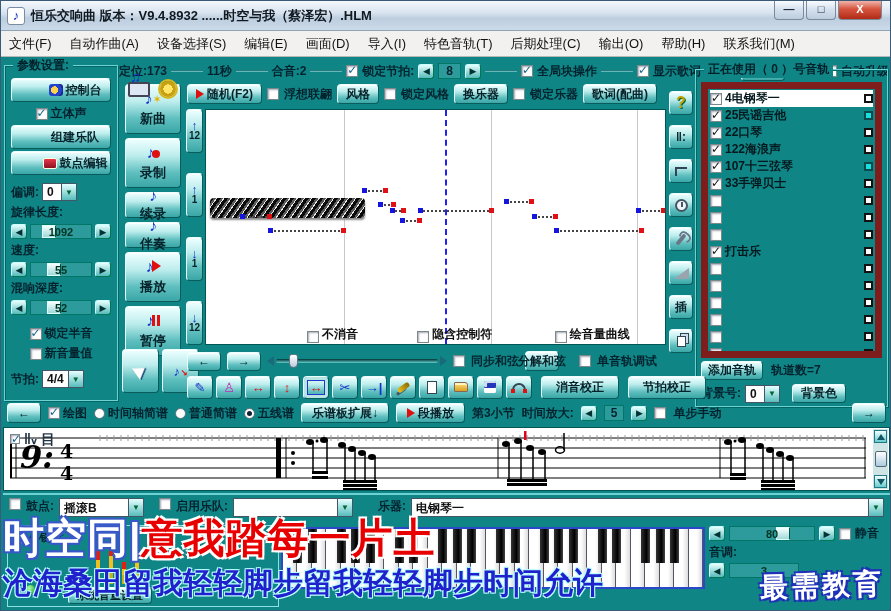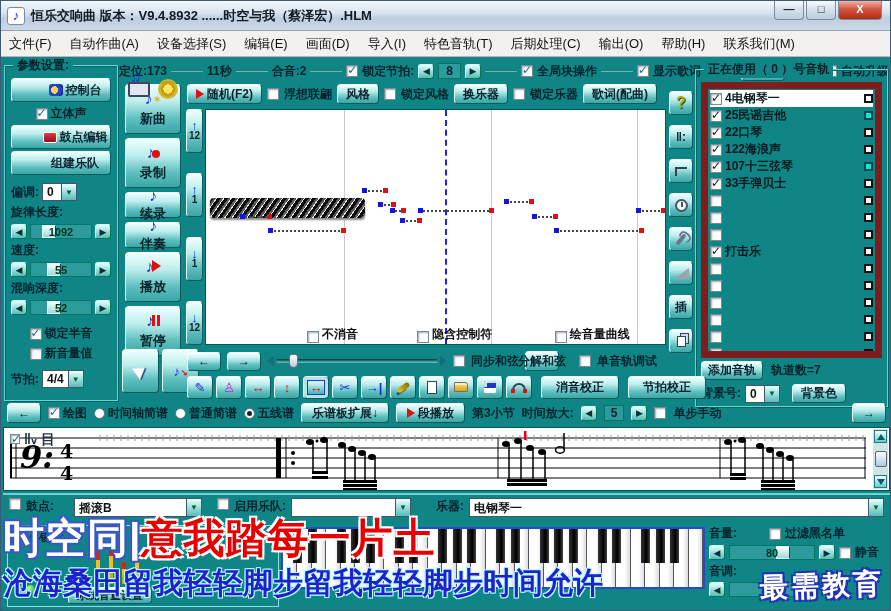--- a/index.html
+++ b/index.html
@@ -276,26 +276,26 @@
       <span class="legend">参数设置:</span>
       <div class="btn">
         <span class="ic speaker"></span>
         <span>控制台</span>
       </div>
       <div class="row" style="justify-content:center;">
         <span class="chk on"></span>
         <span class="lbl">立体声</span>
       </div>
       <div class="btn">
+          <span>组建乐队</span>
+        </div>
+      <div class="btn">
         <span class="ic drum"></span>
         <span>鼓点编辑</span>
       </div>
-      <div class="btn">
-          <span>组建乐队</span>
-        </div>
       <div class="row" style="margin-top:8px;">
         <span class="lbl">偏调:</span>
         <span class="dd">
           <span class="val">0</span>
           <span class="arrow">▼</span>
         </span>
       </div>
       <div class="row">
           <span class="lbl">旋律长度:</span>
         </div>
@@ -784,21 +784,21 @@
         <span class="sb">
             <span class="tri d"></span>
           </span>
       </div>
     </div>
 
     <div class="bottom">
       <div class="dd-row">
         <span class="chk"></span>
         <span class="lbl">鼓点:</span>
-        <span class="dd" style="width:128px;margin-left:15px;">
+        <span class="dd" style="width:85px;">
           <span class="val" style="flex:1;">摇滚B</span>
           <span class="arrow">▼</span>
         </span>
         <span class="chk" style="margin-left:10px;"></span>
         <span class="lbl">启用乐队:</span>
         <span class="dd" style="width:120px;">
           <span class="val" style="flex:1;"></span>
           <span class="arrow">▼</span>
         </span>
         <span class="lbl" style="margin-left:20px;">乐器:</span>
@@ -870,25 +870,20 @@
           <div class="bkey" style="left: 68.9655%;"></div>
           <div class="bkey" style="left: 75.8621%;"></div>
           <div class="bkey" style="left: 79.3103%;"></div>
           <div class="bkey" style="left: 86.2069%;"></div>
           <div class="bkey" style="left: 89.6552%;"></div>
           <div class="bkey" style="left: 93.1034%;"></div>
         </div>
 
       <div class="rightpanel">
         <div class="row">
-          <span class="lbl">音量:</span>
-          <span class="chk" style="margin-left:28px;"></span>
-          <span class="lbl">过滤黑名单</span>
-        </div>
-        <div class="row">
           <span class="sbtn">◀</span>
           <span class="track">
               <span class="thumb" style="left:55%;"></span>
               <span class="tval">80</span>
             </span>
           <span class="sbtn">▶</span>
           <span class="chk"></span>
           <span class="lbl">静音</span>
         </div>
         <div class="row">

